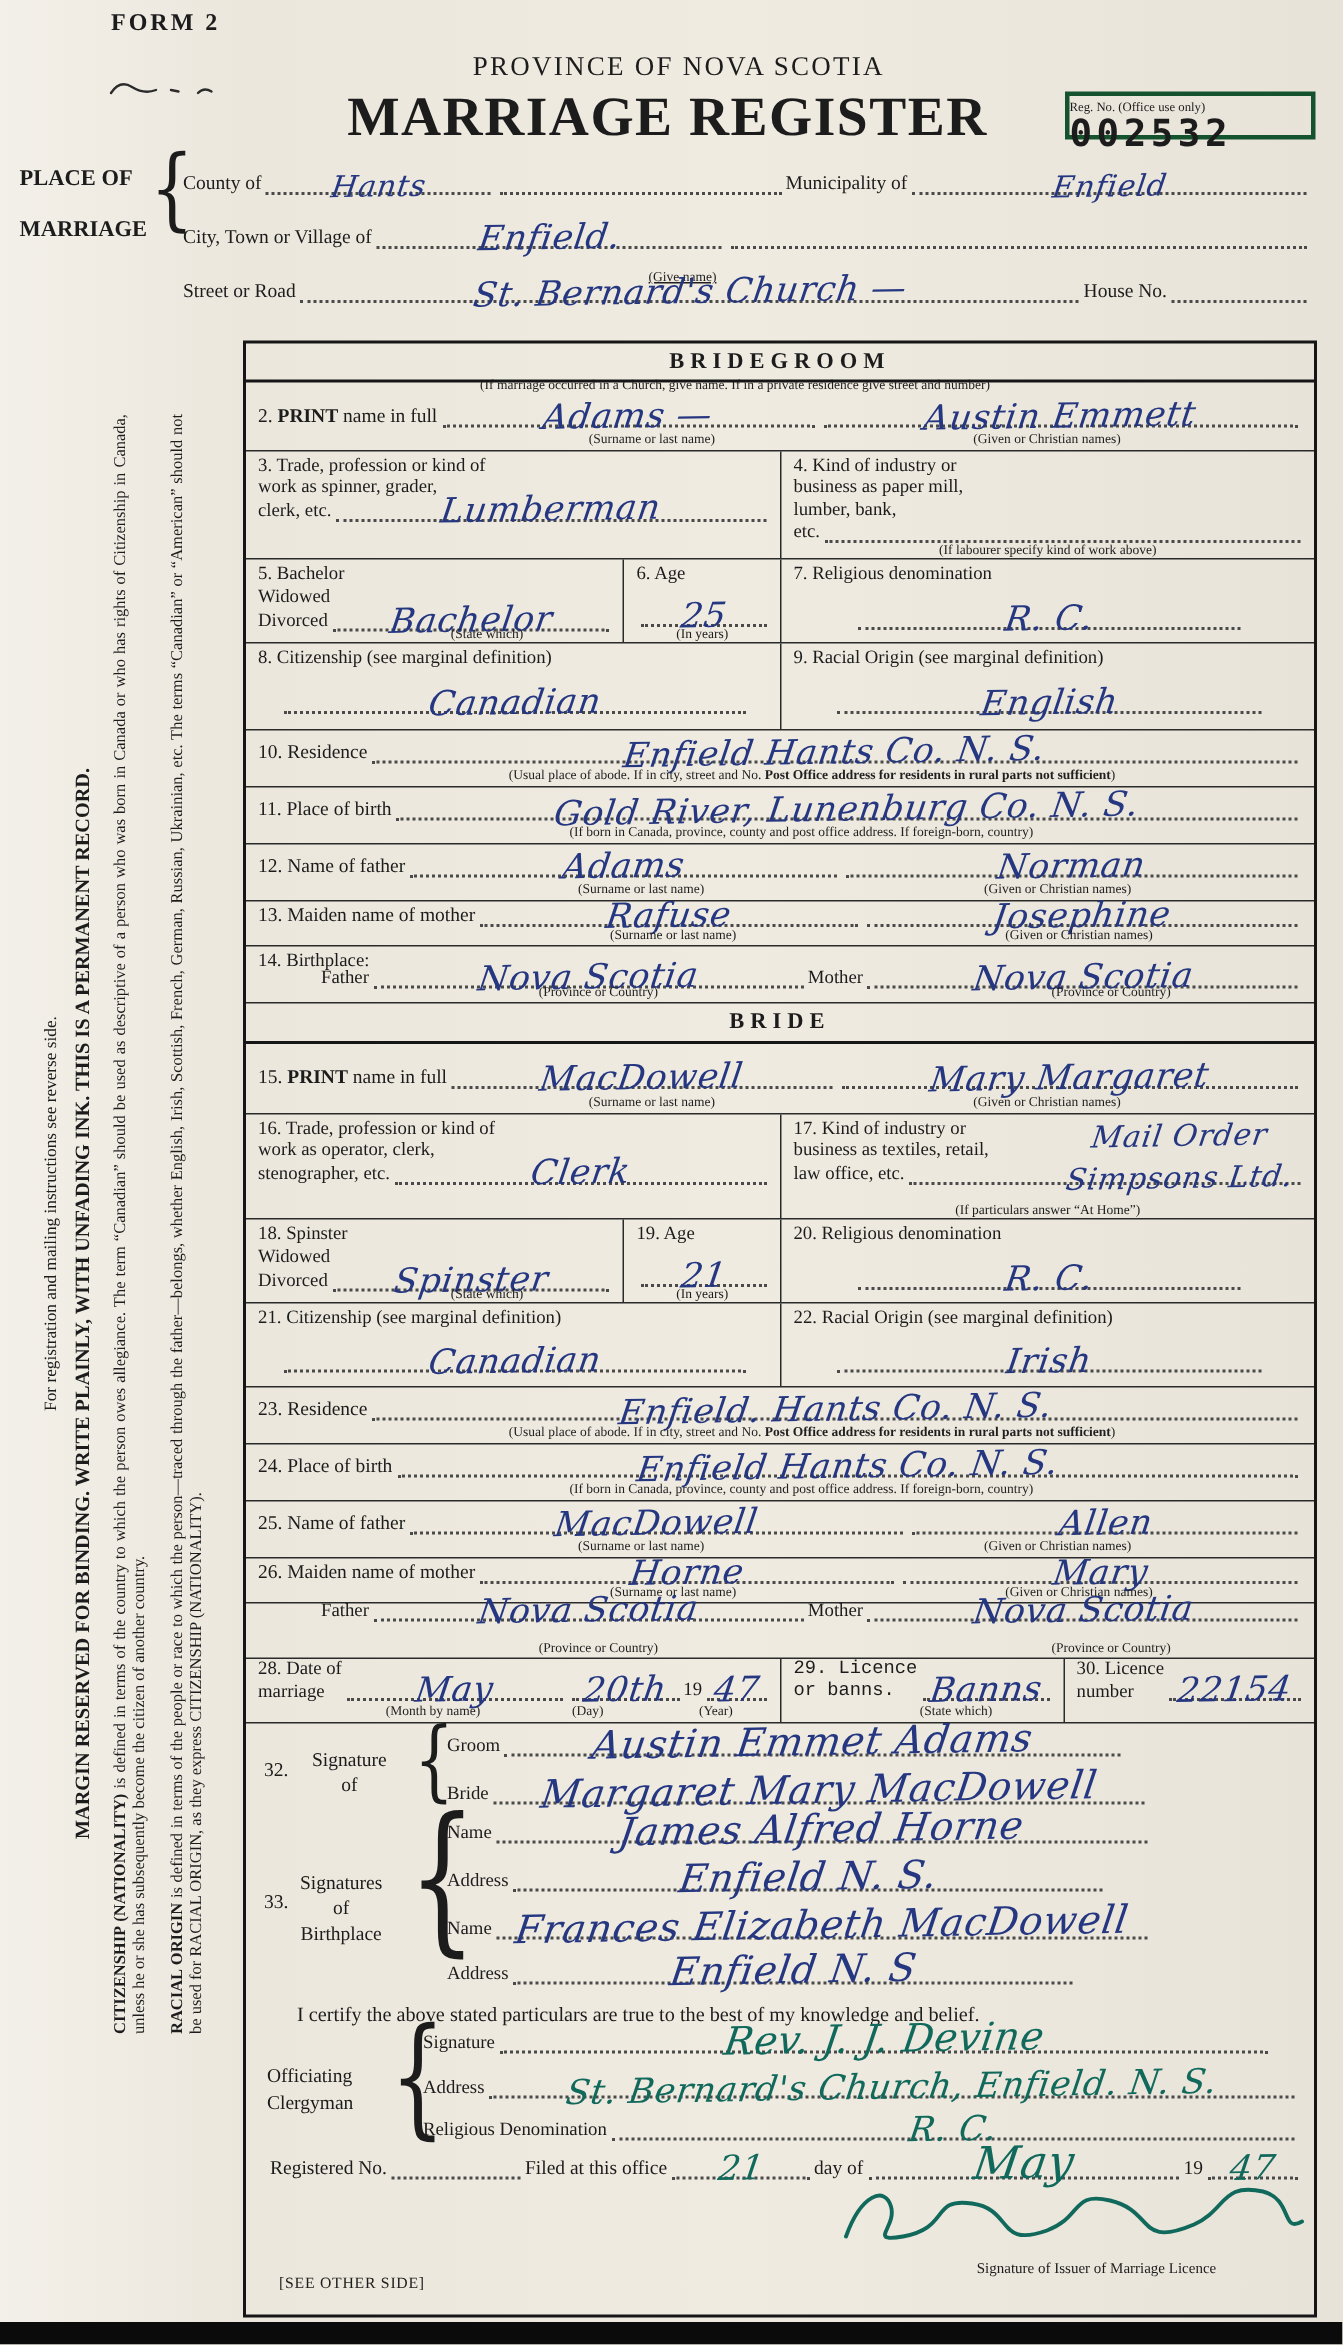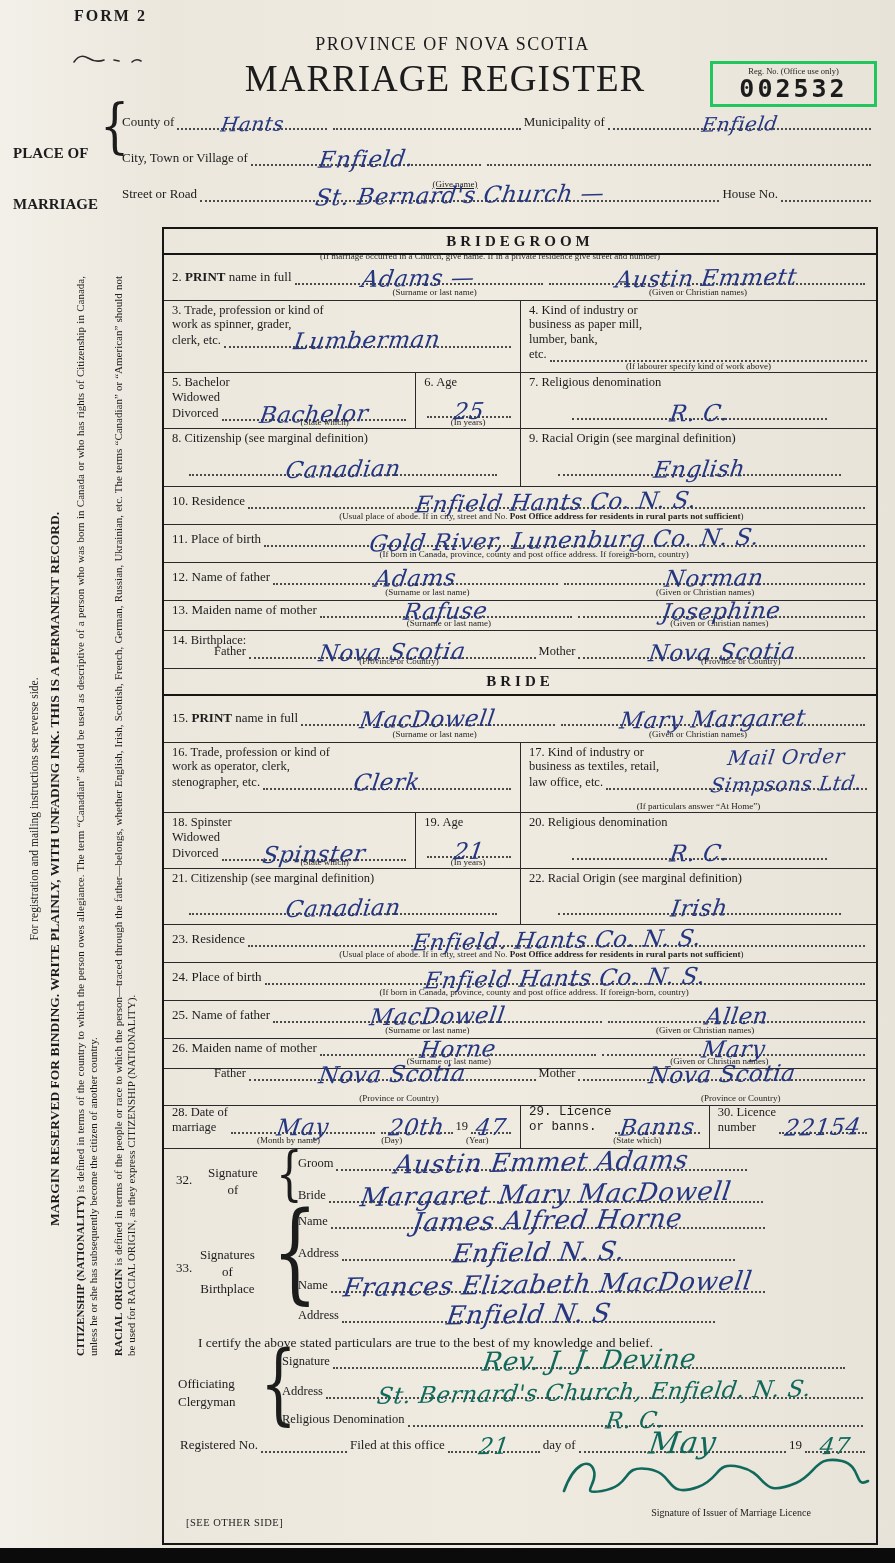--- a/index.html
+++ b/index.html
@@ -19,26 +19,26 @@
   .hw-xl{font-size:26px;}
   .teal{color:#11695c;}
   .hline{display:flex;align-items:flex-end;}
   .pad{padding:0 8px;}
   .brace{position:absolute;font-family:"DejaVu Serif",serif;line-height:1;display:inline-block;transform-origin:center;}
   .pline{position:absolute;display:flex;align-items:flex-end;}
 
   .form-label{position:absolute;left:74px;top:7px;font-size:16px;font-weight:bold;letter-spacing:2px;}
   .pen-mark{position:absolute;left:72px;top:50px;}
   .province{position:absolute;left:180px;top:34px;width:545px;text-align:center;font-size:18px;letter-spacing:1.5px;}
-  .doc-title{position:absolute;left:155px;top:57px;width:580px;text-align:center;font-size:37px;font-weight:normal;letter-spacing:1px;}
-  .reg-box{position:absolute;left:710px;top:61px;width:167px;height:46px;border:3px solid #22c55e;text-align:center;padding-top:2px;}
+  .doc-title{position:absolute;left:155px;top:57px;width:580px;text-align:center;font-size:37px;font-weight:bold;letter-spacing:1px;}
+  .reg-box{position:absolute;left:710px;top:61px;width:167px;height:32px;border:3px solid #14532d;padding-top:2px;}
   .reg-label{font-size:8.5px;}
   .reg-value{font-family:"DejaVu Sans Mono",monospace;font-size:25px;font-weight:bold;letter-spacing:3px;line-height:1;}
   .place-label{position:absolute;left:13px;top:111px;font-size:15px;font-weight:bold;}
-  .place-label div{margin-bottom:17px;margin-top:34px;}
+  .place-label div{margin-bottom:17px;}
 
   .vtext{position:absolute;transform-origin:left top;transform:rotate(-90deg);}
 
   .formbox{position:absolute;left:162px;top:227px;width:716px;height:1318px;border:2.5px solid #161616;display:flex;flex-direction:column;}
   .sec-head{border-bottom:2px solid #161616;display:flex;align-items:center;justify-content:center;font-weight:bold;letter-spacing:4px;font-size:15px;flex:0 0 auto;}
   .row{position:relative;border-bottom:1.5px solid #2a2a2a;flex:0 0 auto;}
   .cols{display:flex;height:100%;}
   .col{position:relative;padding:2px 6px 0 8px;height:100%;flex:1 1 auto;}
   .col+.col{border-left:1.5px solid #2a2a2a;}
   .cnote{position:absolute;bottom:1px;left:0;right:0;text-align:center;font-size:9px;}

